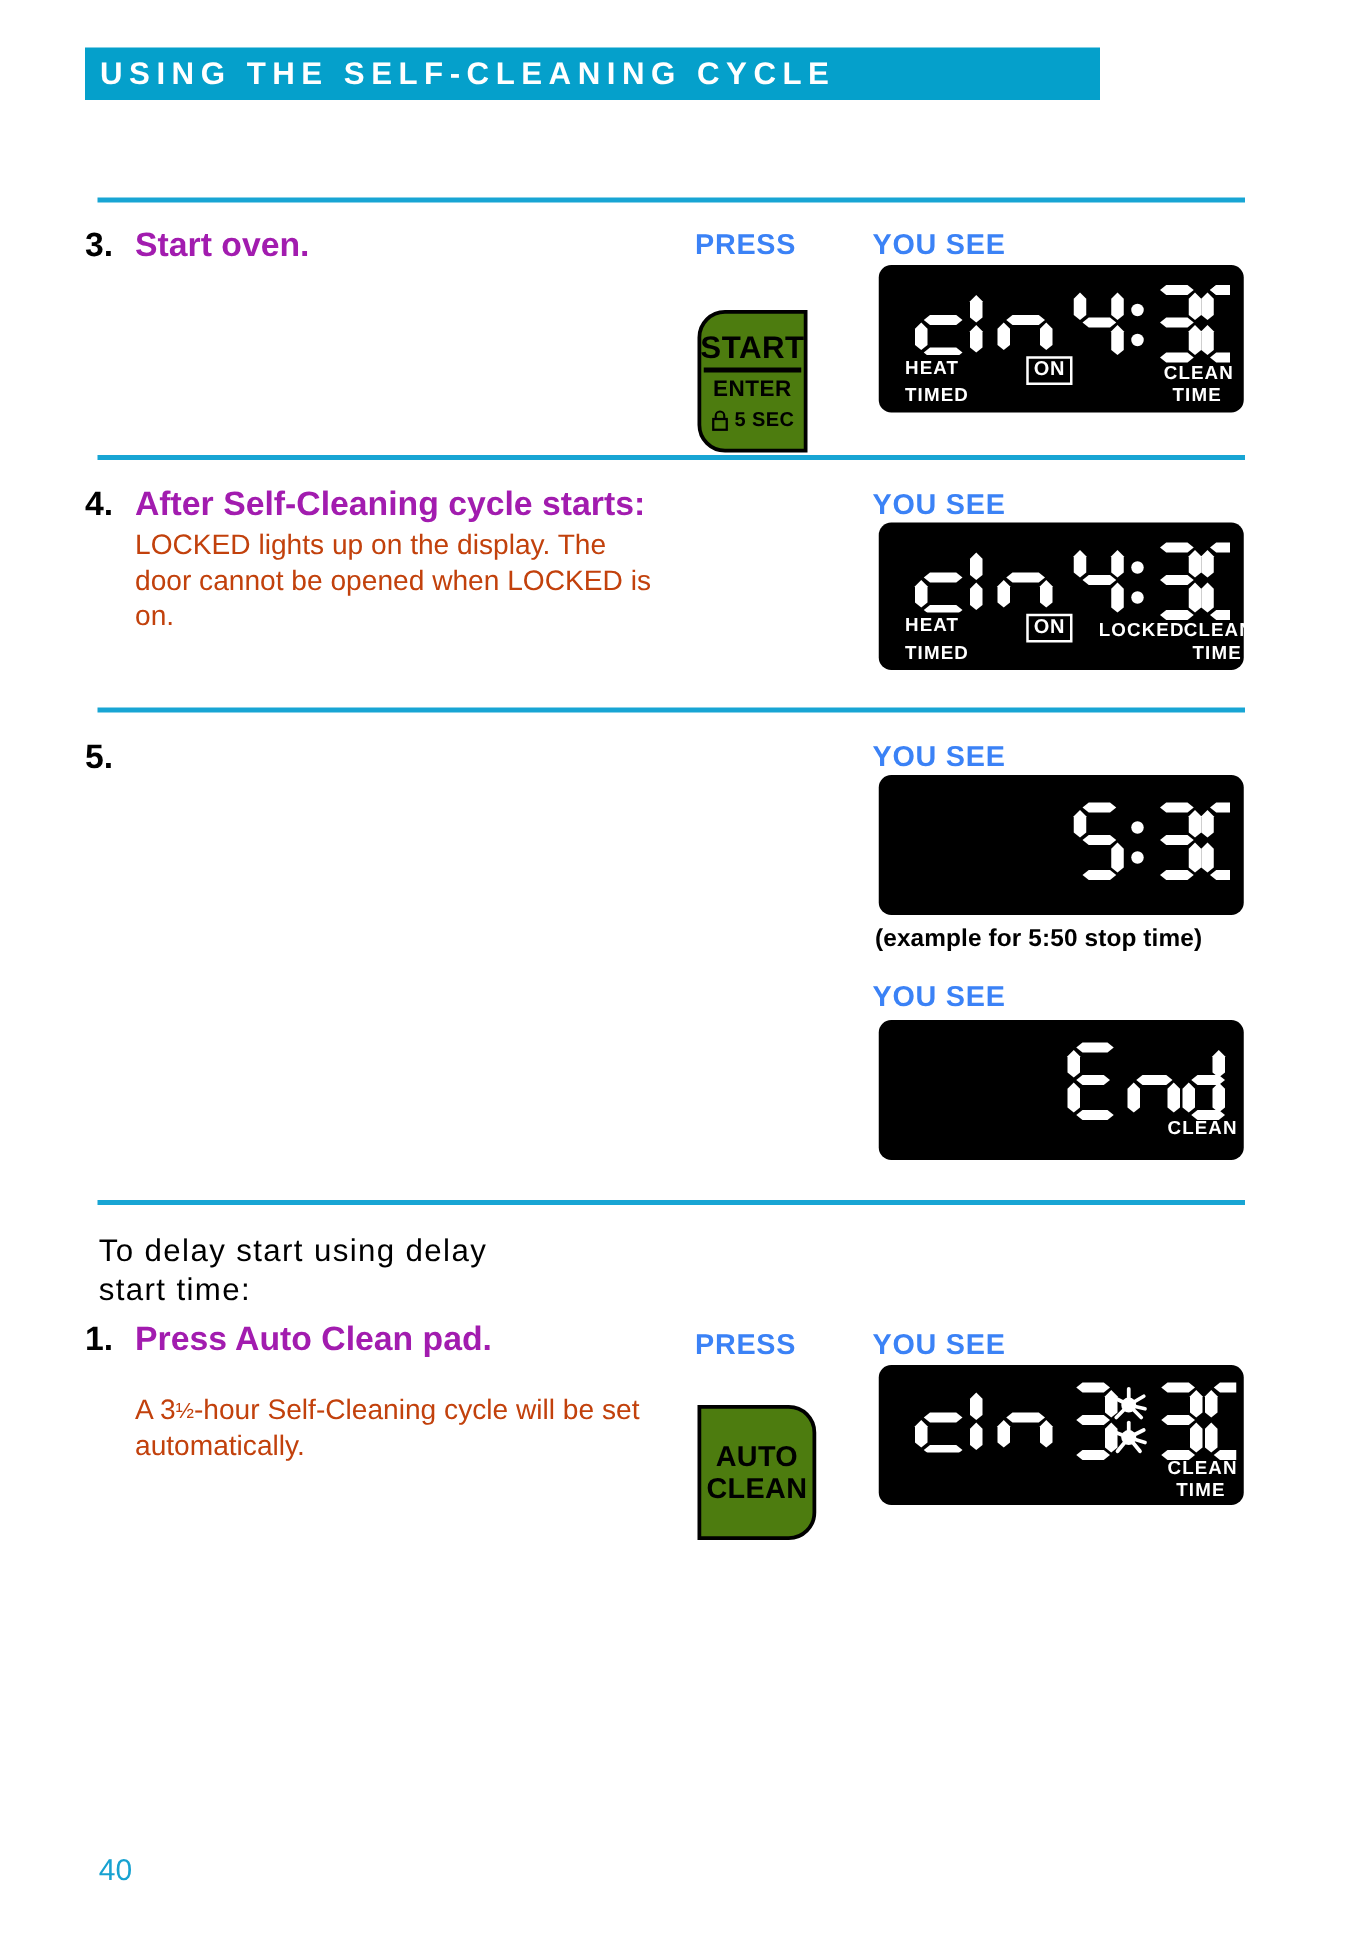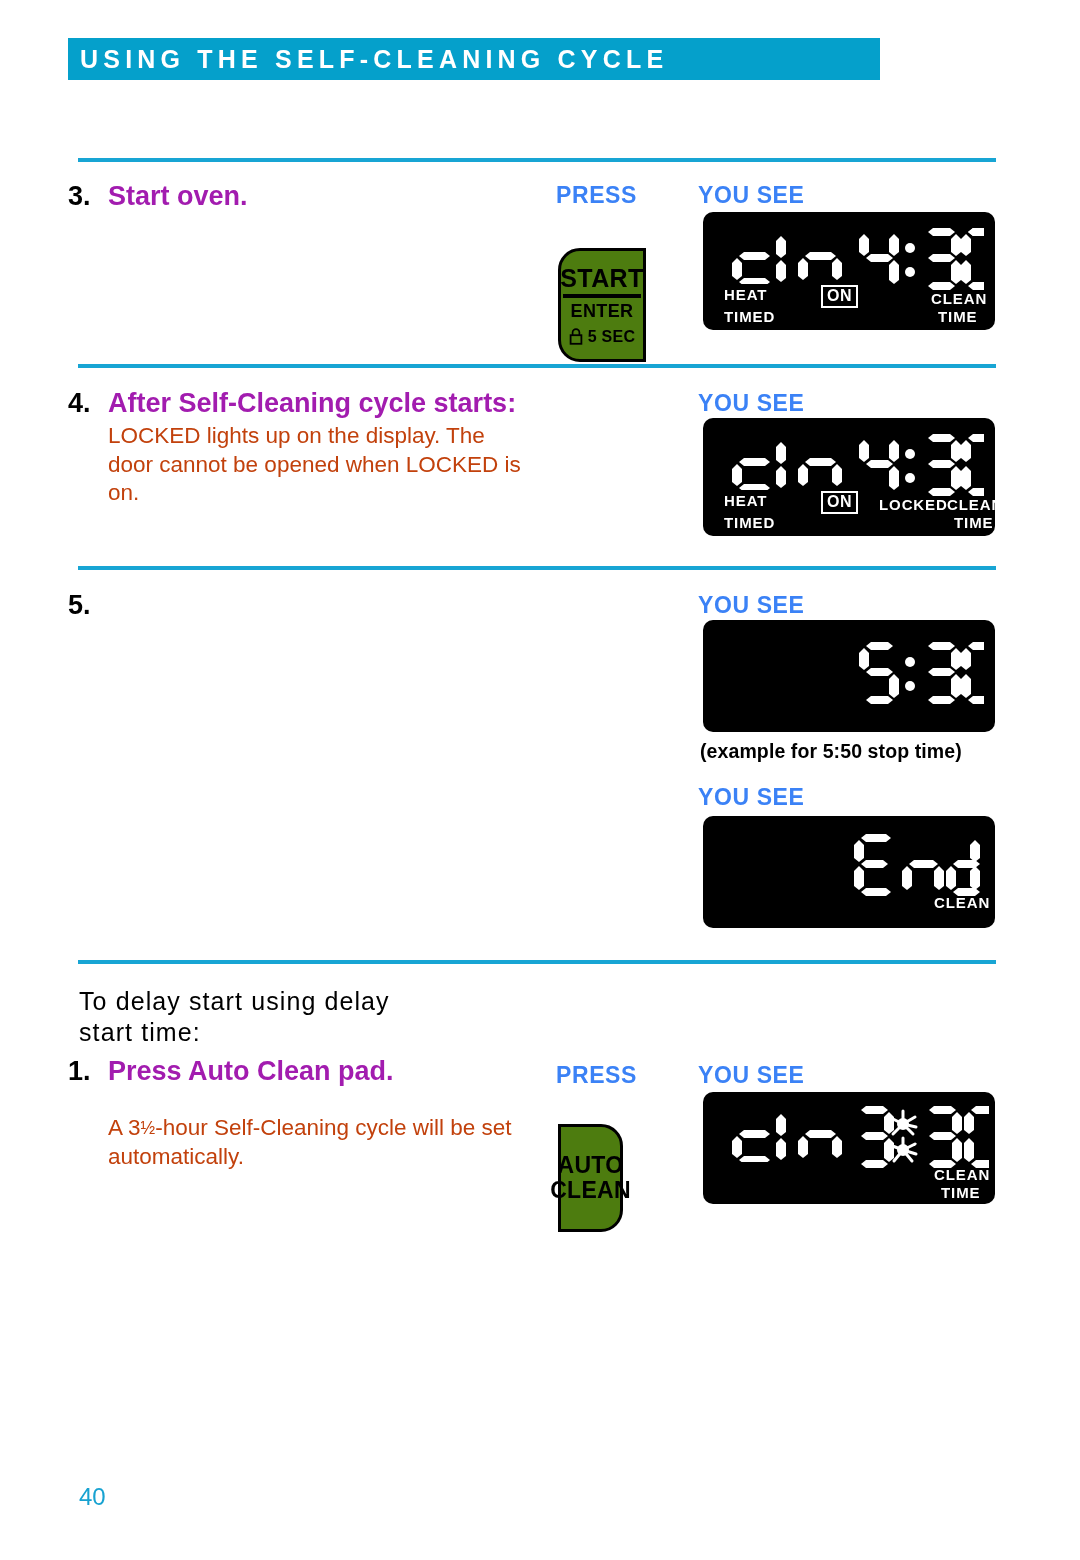--- a/index.html
+++ b/index.html
@@ -326,21 +326,21 @@
   <div class="step-num" style="left:68px;top:1056px;">1.</div>
   <div class="step-head" style="left:108px;top:1056px;">Press Auto Clean pad.</div>
 
   <div class="body-text" style="left:108px;top:1090px;width:420px;margin-top:24px;">
     <span>A 3</span><span class="frac">½</span><span>-hour Self-Cleaning cycle will be set automatically.</span>
   </div>
 
   <div class="col-label" style="left:556px;top:1062px;">PRESS</div>
   <div class="col-label" style="left:698px;top:1062px;">YOU SEE</div>
 
-  <div class="pad pad-auto" style="left:558px;top:1098px;width:65px;height:108px;">
+  <div class="pad pad-auto" style="left:558px;top:1098px;width:95px;height:108px;">
     <div class="pad-inner">
       <div class="pad-auto-label">AUTO</div>
       <div class="pad-auto-label">CLEAN</div>
     </div>
   </div>
 
   <div class="disp" style="left:703px;top:1092px;width:292px;height:112px;">
     <div class="seg-wrap" style="left:24px;top:14px;">
       <svg width="116" height="56" viewBox="0 0 116 56">
         <g fill="#fff">

